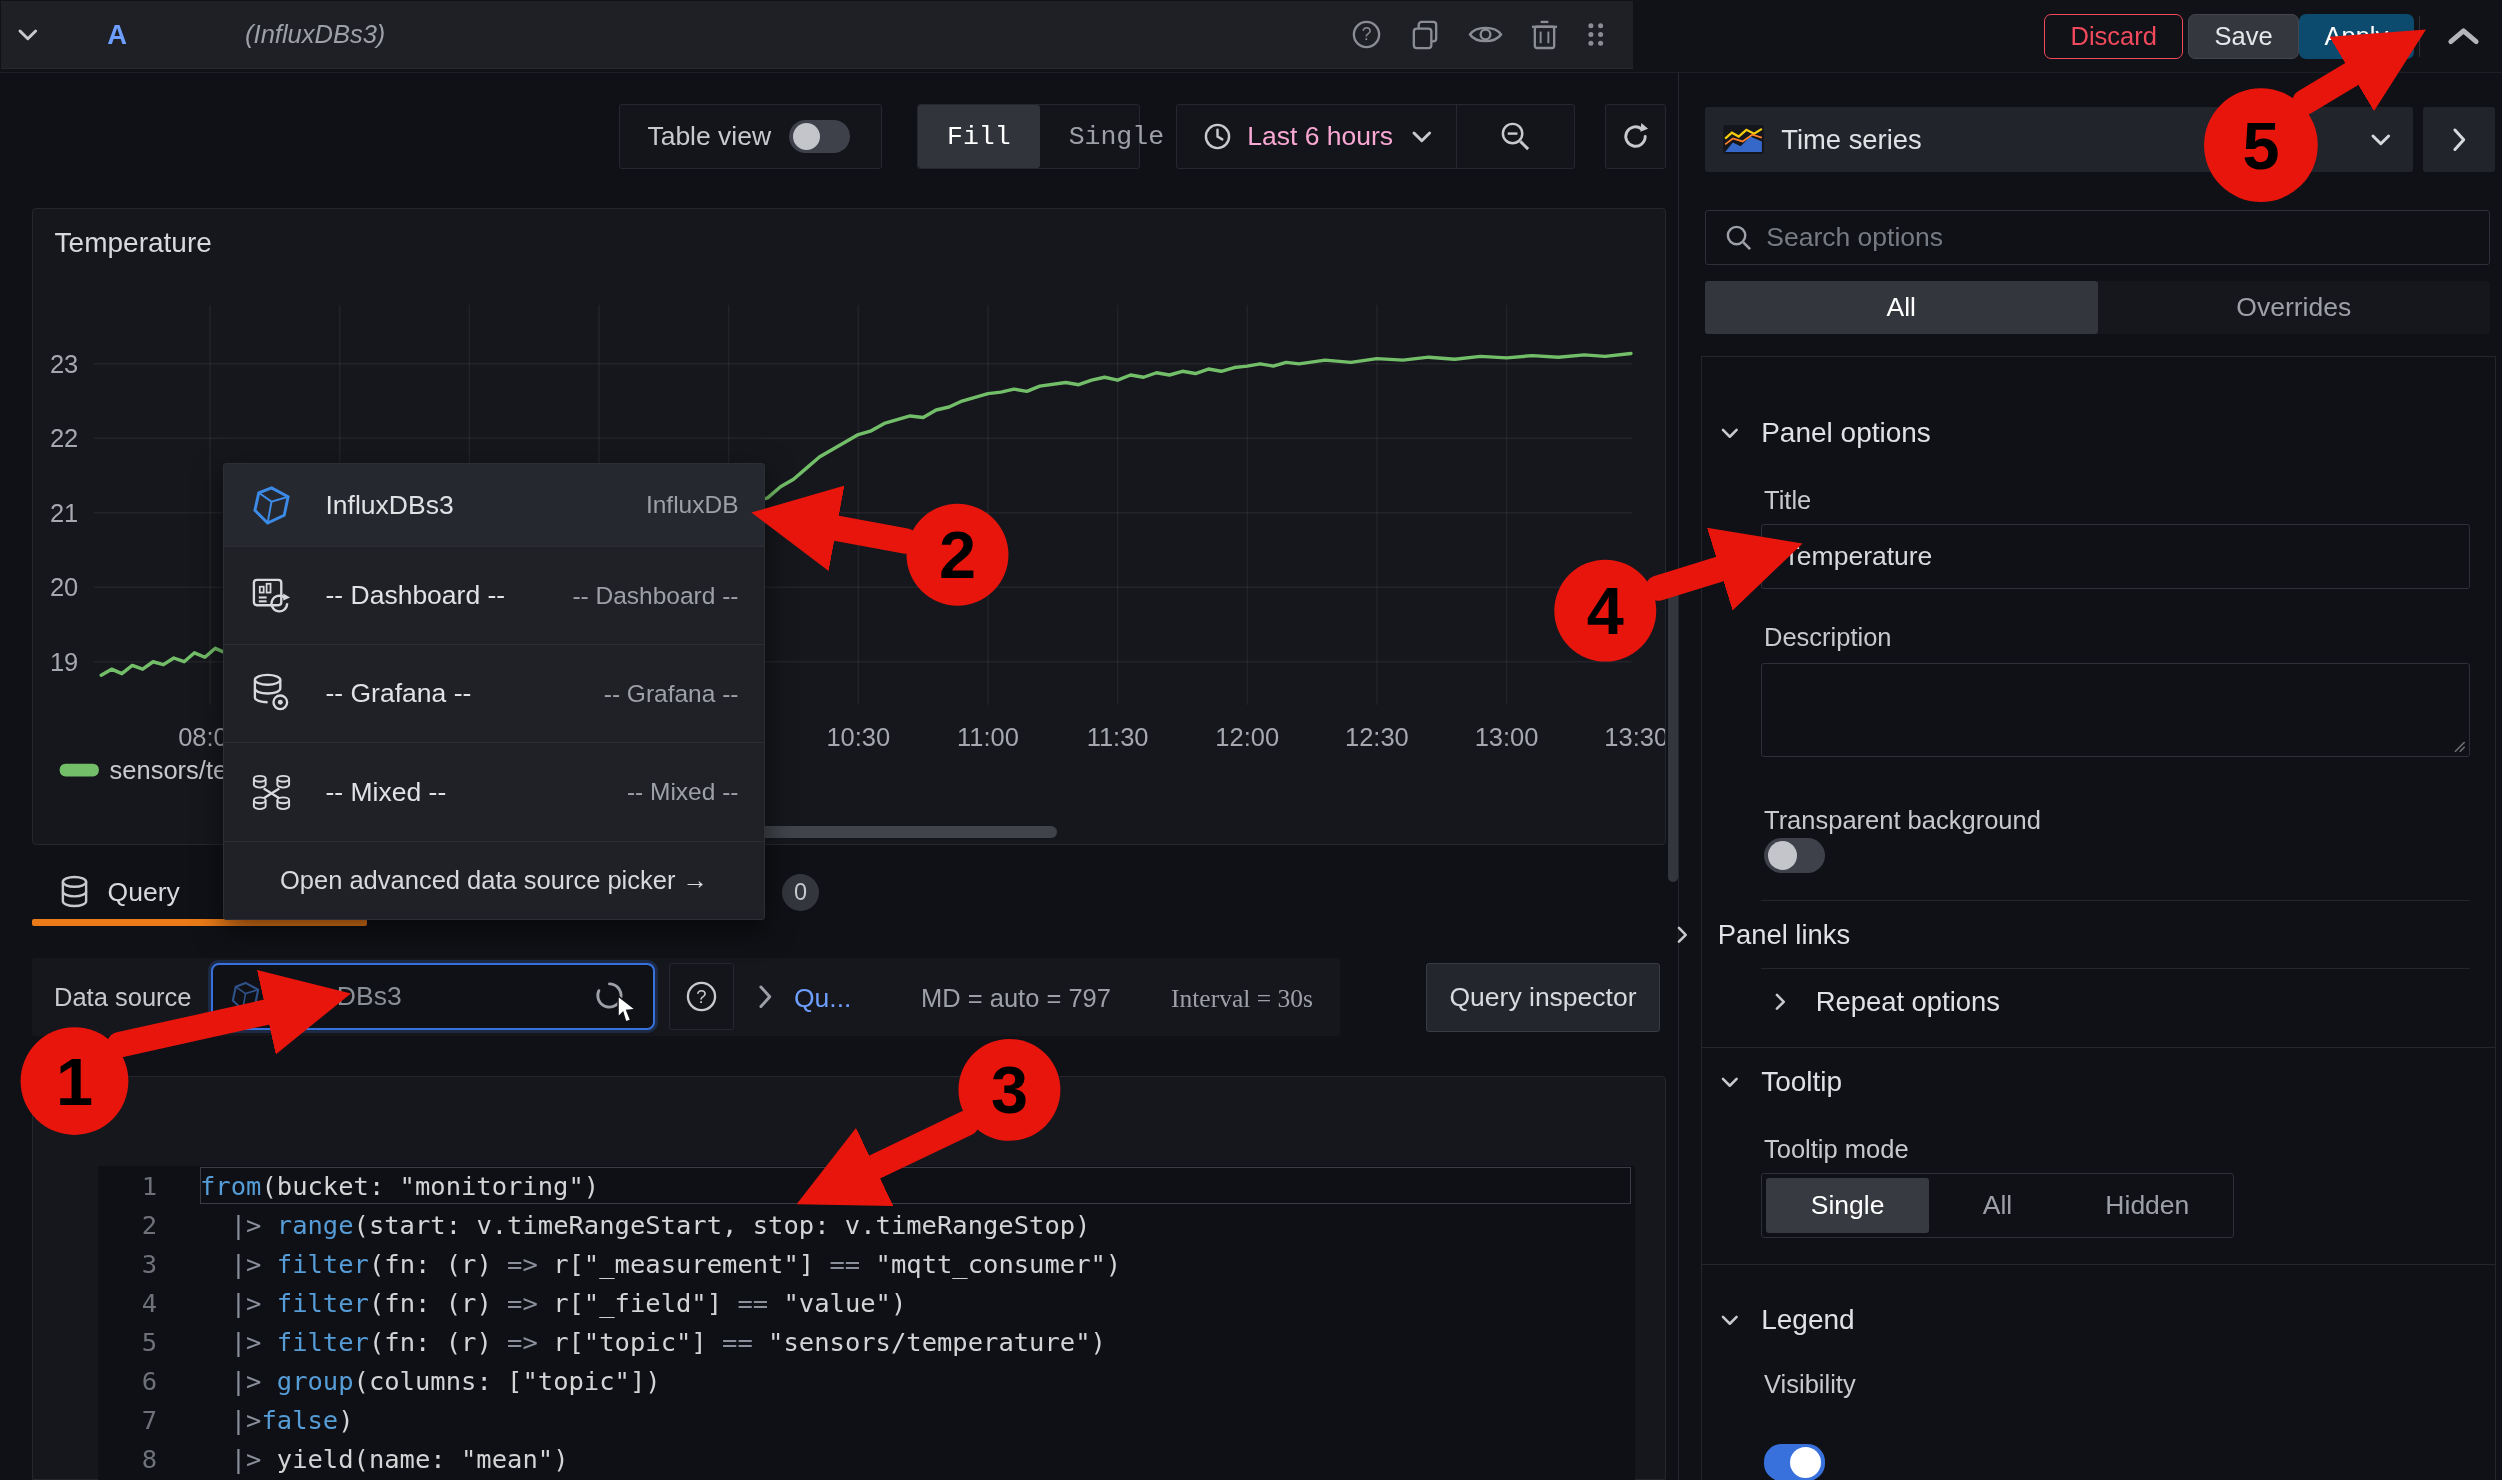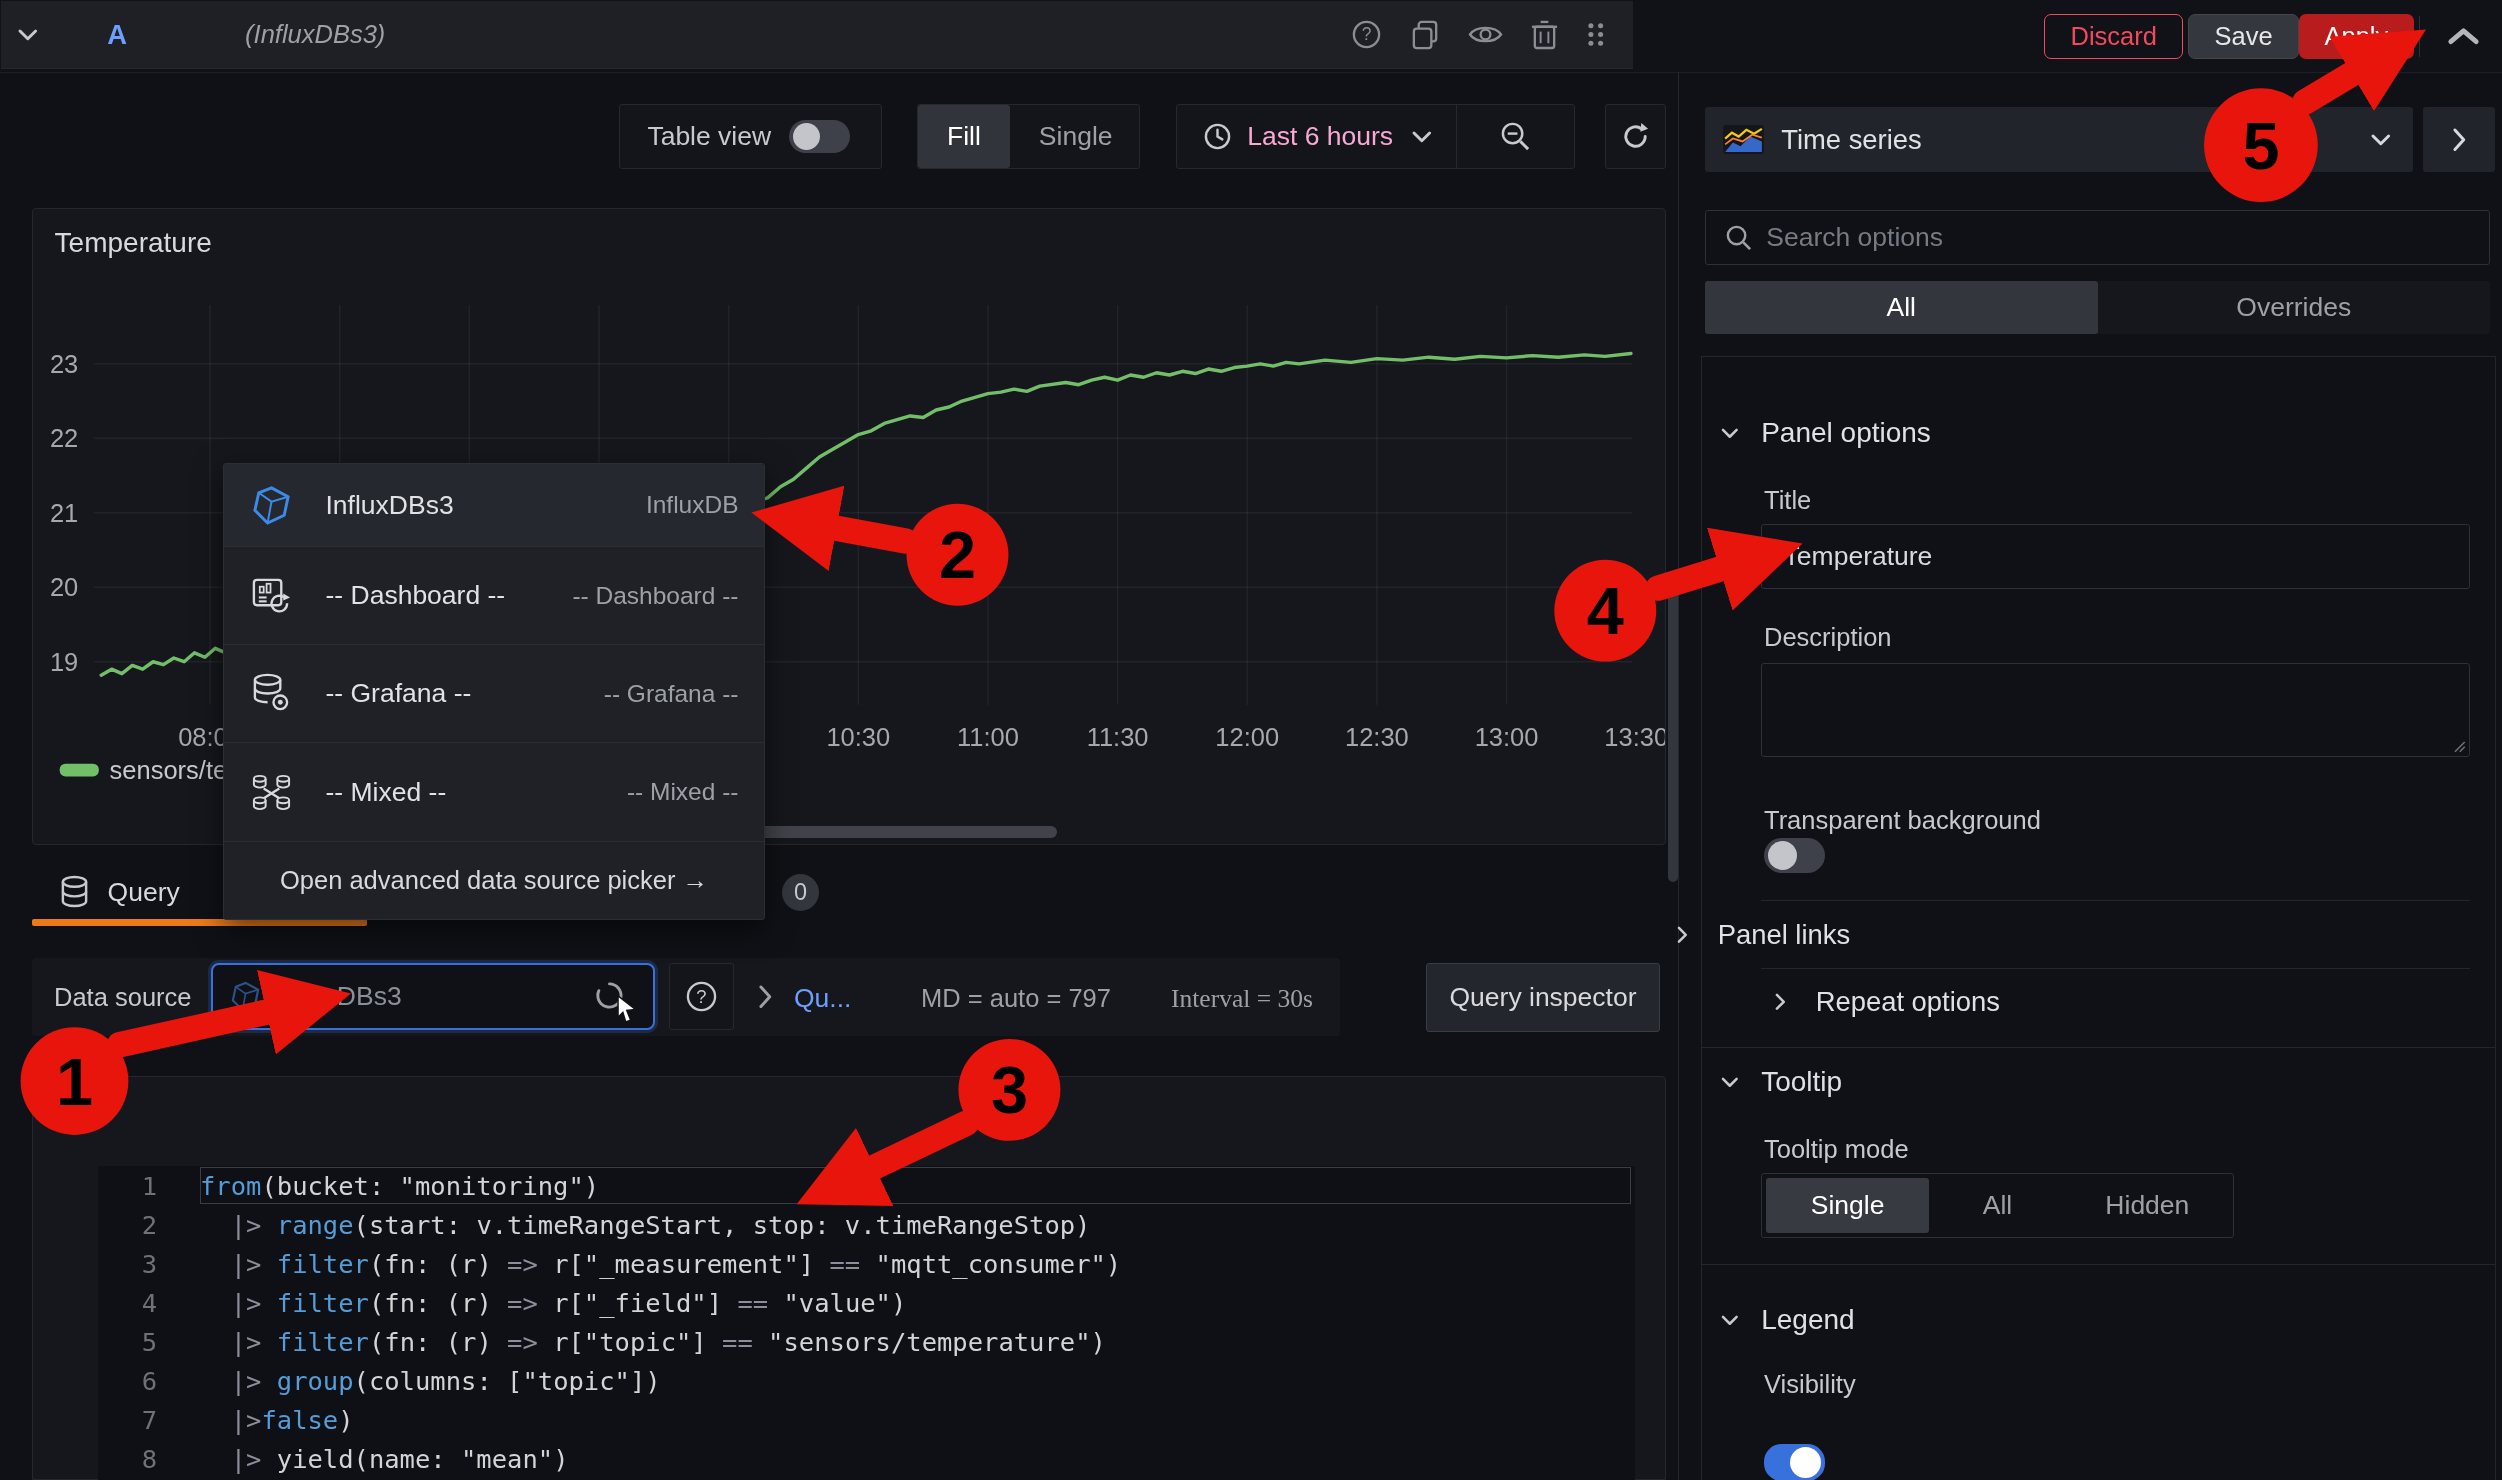--- a/index.html
+++ b/index.html
@@ -8,25 +8,25 @@
   .abs{position:absolute;}
   .row{display:flex;align-items:center;}
   
   #topnav{left:0;top:0;width:2502px;height:72px;background:#111217;border-bottom:1px solid #1d1f26;}
   .crumb{font-size:27.4px;color:#d8d9dd;}
   .crumb.dim{color:#9da0a8;}
   .crumb-sep{color:#6f7280;font-size:25.5px;margin:0 17.6px;}
   .btn{display:flex;align-items:center;justify-content:center;border-radius:7px;font-size:25.5px;height:45px;box-sizing:border-box;cursor:pointer;}
   .btn-discard{border:1px solid #f2495c;color:#f2495c;background:transparent;padding:0 25.5px;}
   .btn-save{background:#35373f;border:1px solid #44464e;color:#e6e7e9;padding:0 25.5px;}
-  .btn-apply{background:#b91c1c;color:#ffffff;padding:0 25.5px;}
+  .btn-apply{background:#0c4a6e;color:#ffffff;padding:0 25.5px;}
   
   .tb-group{position:absolute;top:104px;height:65px;border:1px solid #26282f;border-radius:2.9px;background:#14151a;box-sizing:border-box;display:flex;align-items:center;}
   .tb-label{font-size:26.5px;color:#c7c9cd;}
-  .seg{display:flex;align-items:center;height:100%;}
+  .seg{display:flex;align-items:center;height:100%;font-family:Liberation Mono, monospace;}
   .seg-item{display:flex;align-items:center;justify-content:center;height:100%;font-size:26.5px;color:#9da0a6;padding:0 29px;}
   .seg-item.sel{background:#32343c;color:#ffffff;border-radius:2.9px;}
   .toggle{position:relative;border-radius:17.6px;background:#3e414a;}
   .toggle .knob{position:absolute;border-radius:50%;background:#c3c5ca;top:2.9px;left:3.9px;}
   .toggle.on{background:#3871dc;}
   .toggle.on .knob{left:auto;right:3.9px;background:#ffffff;}
   
   #panel{left:32px;top:208px;width:1634px;height:637px;background:#16171c;border:1px solid #25272d;border-radius:3.9px;box-sizing:border-box;overflow:hidden;}
   #panel-title{left:21.6px;top:17.6px;font-size:28px;color:#d8d9de;}
   

